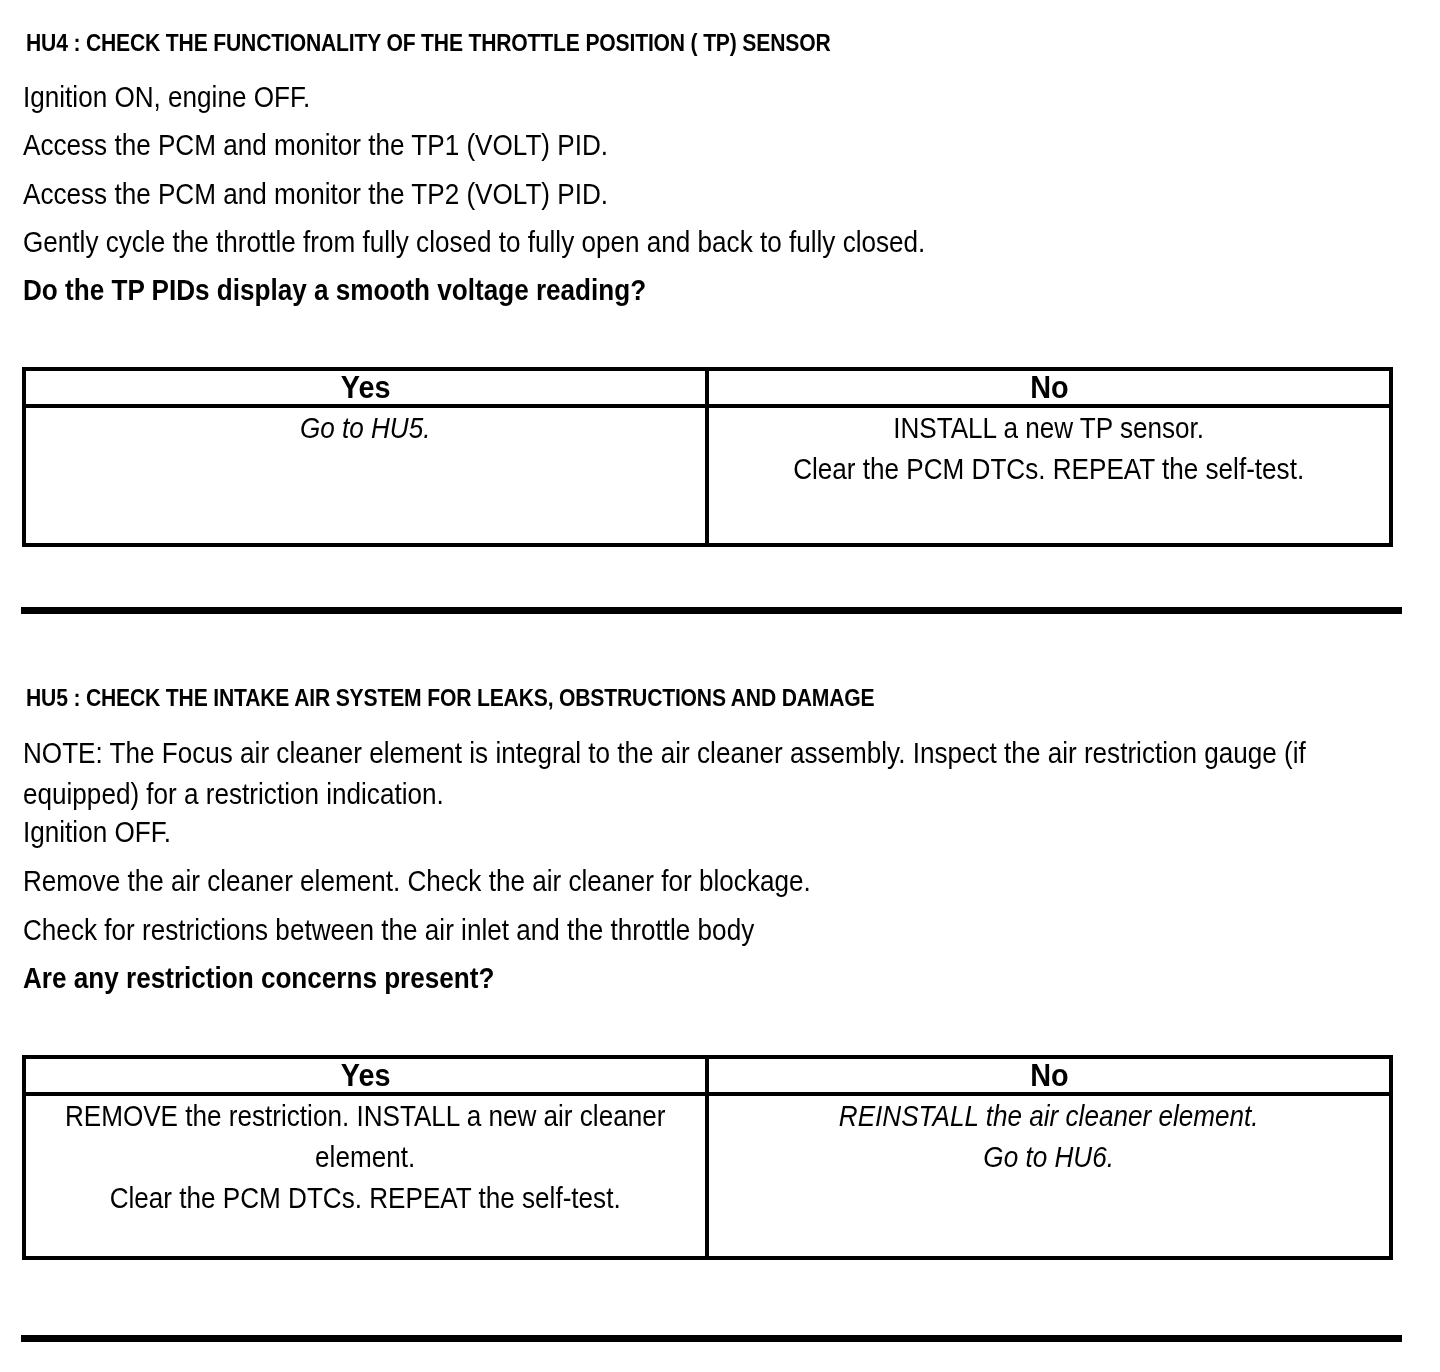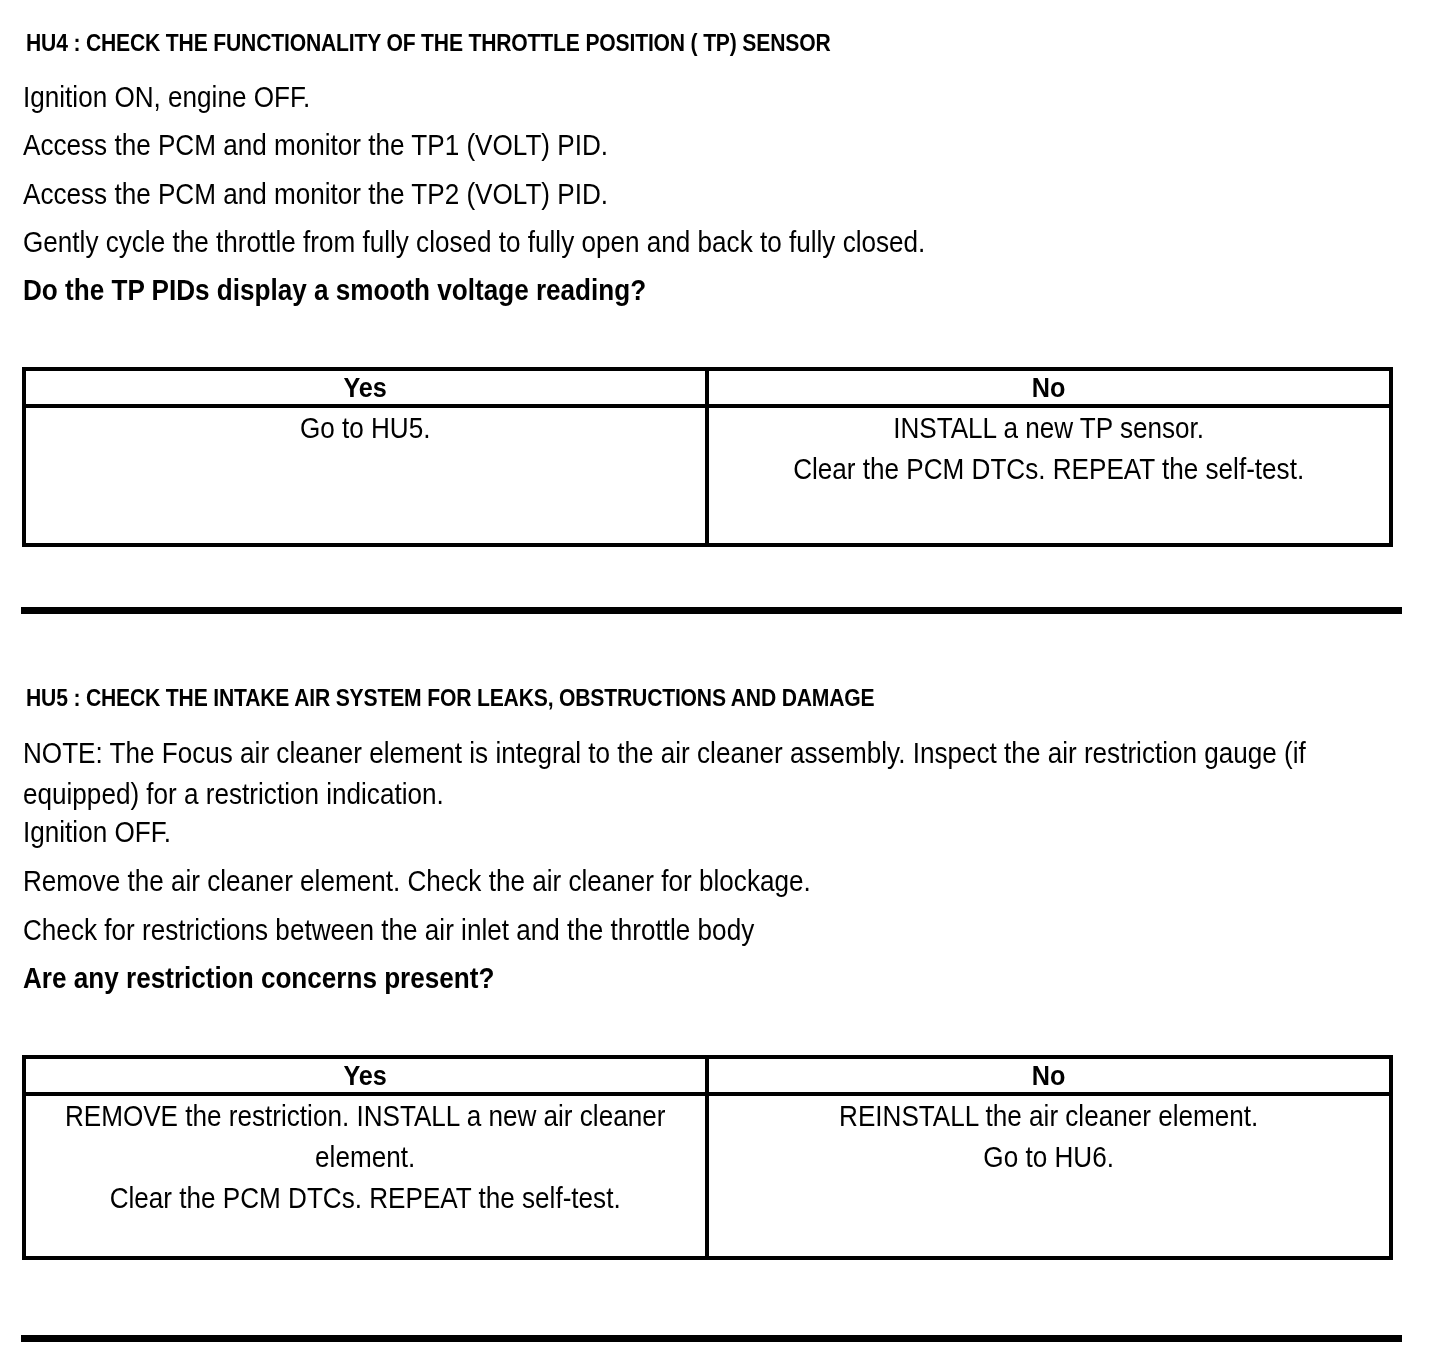--- a/index.html
+++ b/index.html
@@ -87,21 +87,21 @@
     border: 4px solid #000000;
     padding: 0;
     vertical-align: top;
     font-weight: normal;
     font-size: 29px;
   }
   .decision-table th {
     height: 33px;
     text-align: center;
     font-weight: bold;
-    font-size: 28px;
+    font-size: 32px;
     line-height: 33px;
     vertical-align: middle;
   }
   .decision-table th span,
   .decision-table td .cell-text {
     display: inline-block;
     transform: scaleX(0.90);
     transform-origin: center center;
   }
   .decision-table td .cell-text {
@@ -116,20 +116,21 @@
 
   .col-yes { width: 683px; }
   .col-no  { width: 684px; }
 
   .cell-body {
     padding: 0 0 0 2px;
   }
   .cell-center {
     text-align: center;
     vertical-align: middle;
+    font-style: italic;
   }
   .cell-topleft {
     text-align: center;
     vertical-align: top;
   }
 </style>
 </head>
 <body>
 
 <div class="page">

